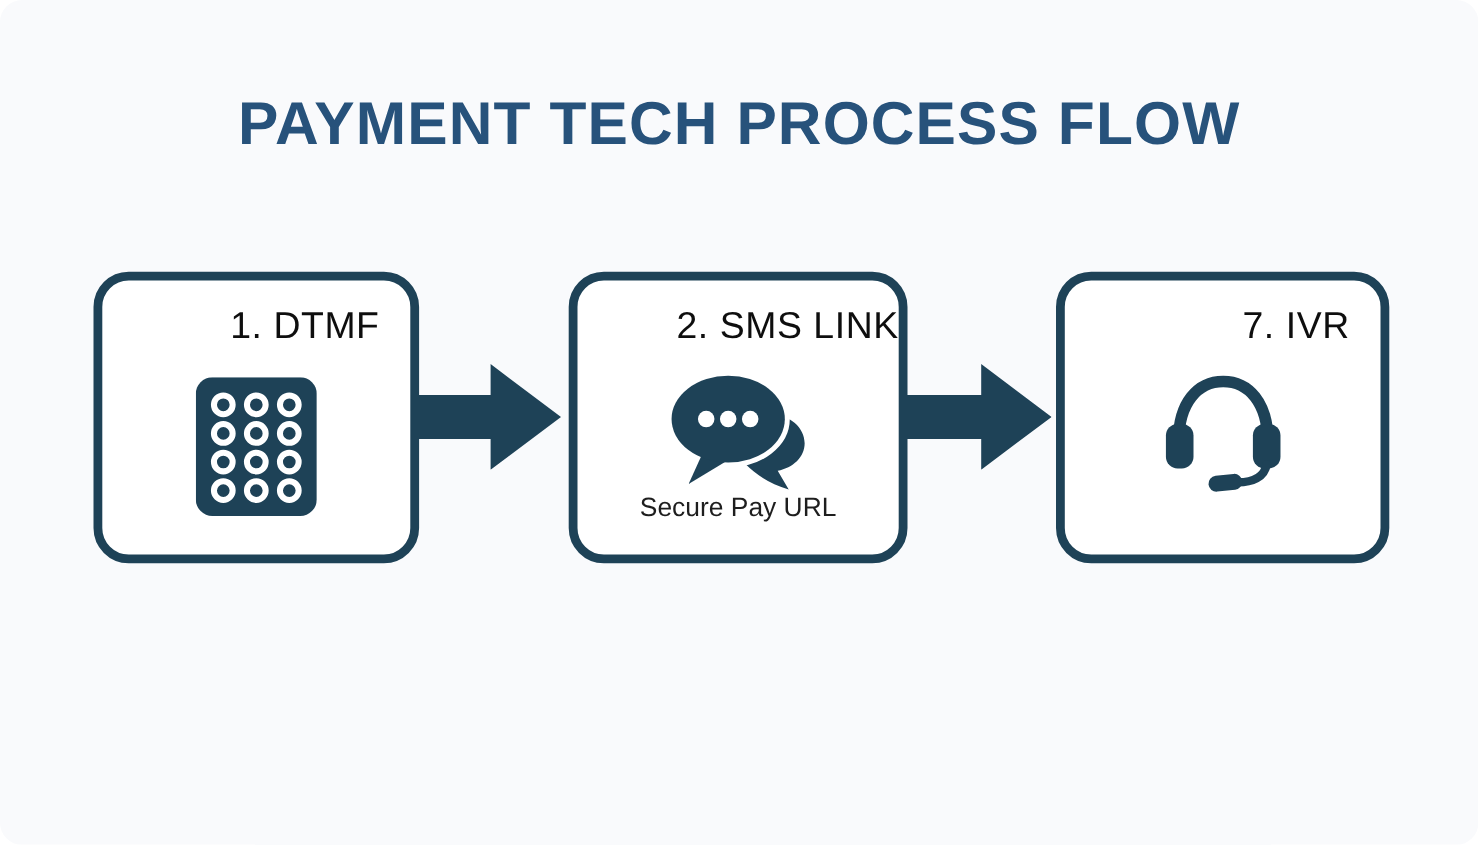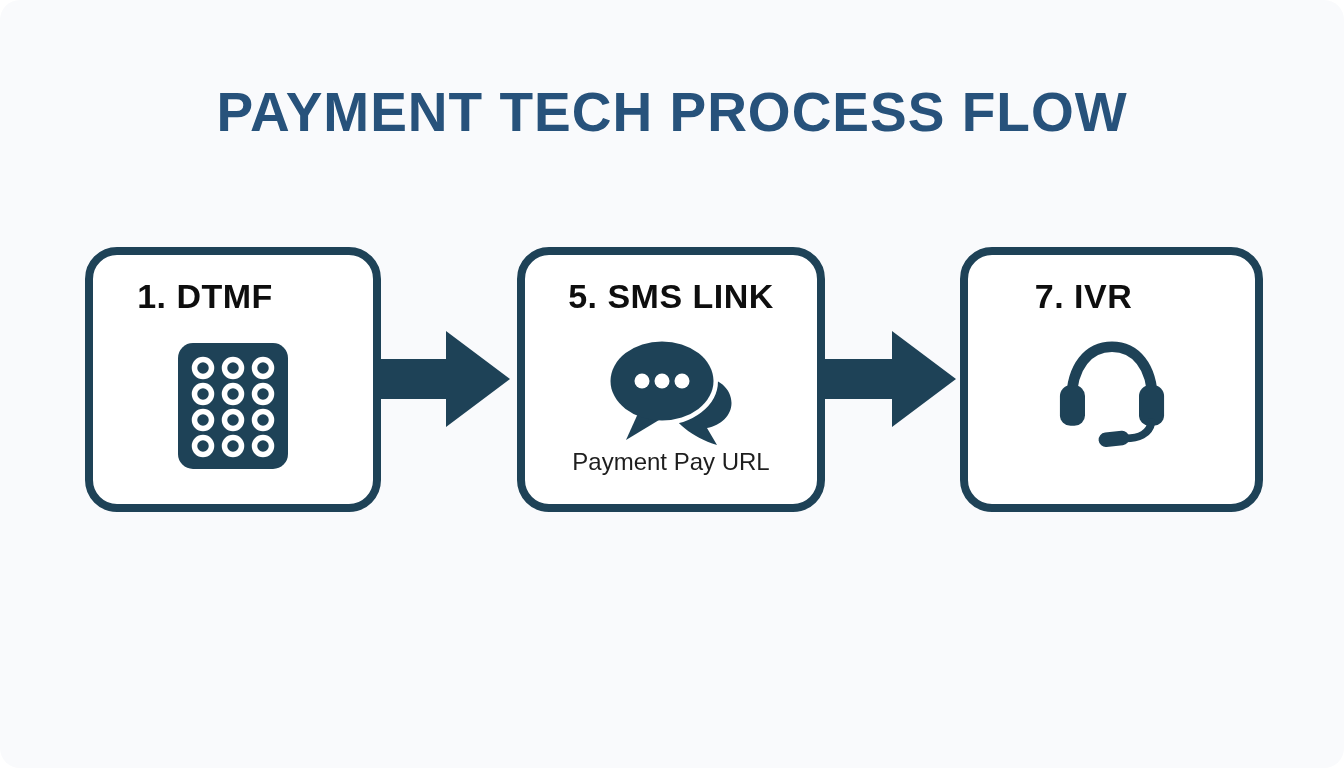--- a/index.html
+++ b/index.html
@@ -26,21 +26,21 @@
     position:absolute;top:247px;height:265px;box-sizing:border-box;
     background:var(--box_bg);
     border:8px solid var(--navy);
     border-radius:32px;
   }
   .box1{left:85px;width:296px;}
   .box2{left:517px;width:308px;}
   .box3{left:960px;width:303px;}
   .step-heading{
     position:absolute;top:22px;left:0;width:100%;
-    text-align:center;font-size:34px;font-weight:bold;letter-spacing:.5px;
+    text-align:right;font-size:34px;font-weight:normal;letter-spacing:.5px;
     color:var(--heading_text);
   }
   .shift-left{transform:translateX(-28px);}
   .step-icon{position:absolute;left:50%;transform:translateX(-50%);line-height:0;}
   .keypad-pos{top:88px;}
   .chat-pos{top:86px;}
   .headset-pos{top:84px;}
   .step-caption{
     position:absolute;bottom:28px;left:0;width:100%;
     text-align:center;font-size:24px;color:var(--caption_text);
@@ -83,34 +83,34 @@
     </div>
   </section>
 
   <div class="arrow arrow1">
     <svg viewBox="0 0 136 96" width="136" height="96" aria-hidden="true">
       <polygon class="ink" points="0,28 72,28 72,0 136,48 72,96 72,68 0,68"></polygon>
     </svg>
   </div>
 
   <section class="step-box box2">
-    <div class="step-heading">5. SMS LINK</div>
+    <div class="step-heading">2. SMS LINK</div>
     <div class="step-icon chat-pos">
       <svg viewBox="0 0 122 108" width="122" height="108" aria-hidden="true">
         <path class="ink" d="M 60 62 C 60 47.5 74 36 91 36 C 108 36 121.5 47.5 121.5 62 C 121.5 74.5 111 84.5 97 87 L 107 104 C 94 100 83 94 75 87.5 C 66 80.5 60 72 60 62 Z"></path>
         <path class="ink outlined" d="M 30 68 L 16 99 L 54 76 Z"></path>
         <ellipse class="ink outlined" cx="52" cy="40" rx="51.5" ry="39.5"></ellipse>
         <path class="ink" d="M 30 68 L 16 99 L 54 76 Z"></path>
         <ellipse class="ink" cx="52" cy="40" rx="51.5" ry="39.5"></ellipse>
         <circle class="dot" cx="32" cy="40" r="7.5"></circle>
         <circle class="dot" cx="52" cy="40" r="7.5"></circle>
         <circle class="dot" cx="72" cy="40" r="7.5"></circle>
       </svg>
     </div>
-    <div class="step-caption">Payment Pay URL</div>
+    <div class="step-caption">Secure Pay URL</div>
   </section>
 
   <div class="arrow arrow2">
     <svg viewBox="0 0 136 96" width="136" height="96" aria-hidden="true">
       <polygon class="ink" points="0,28 72,28 72,0 136,48 72,96 72,68 0,68"></polygon>
     </svg>
   </div>
 
   <section class="step-box box3">
     <div class="step-heading shift-left">7. IVR</div>

